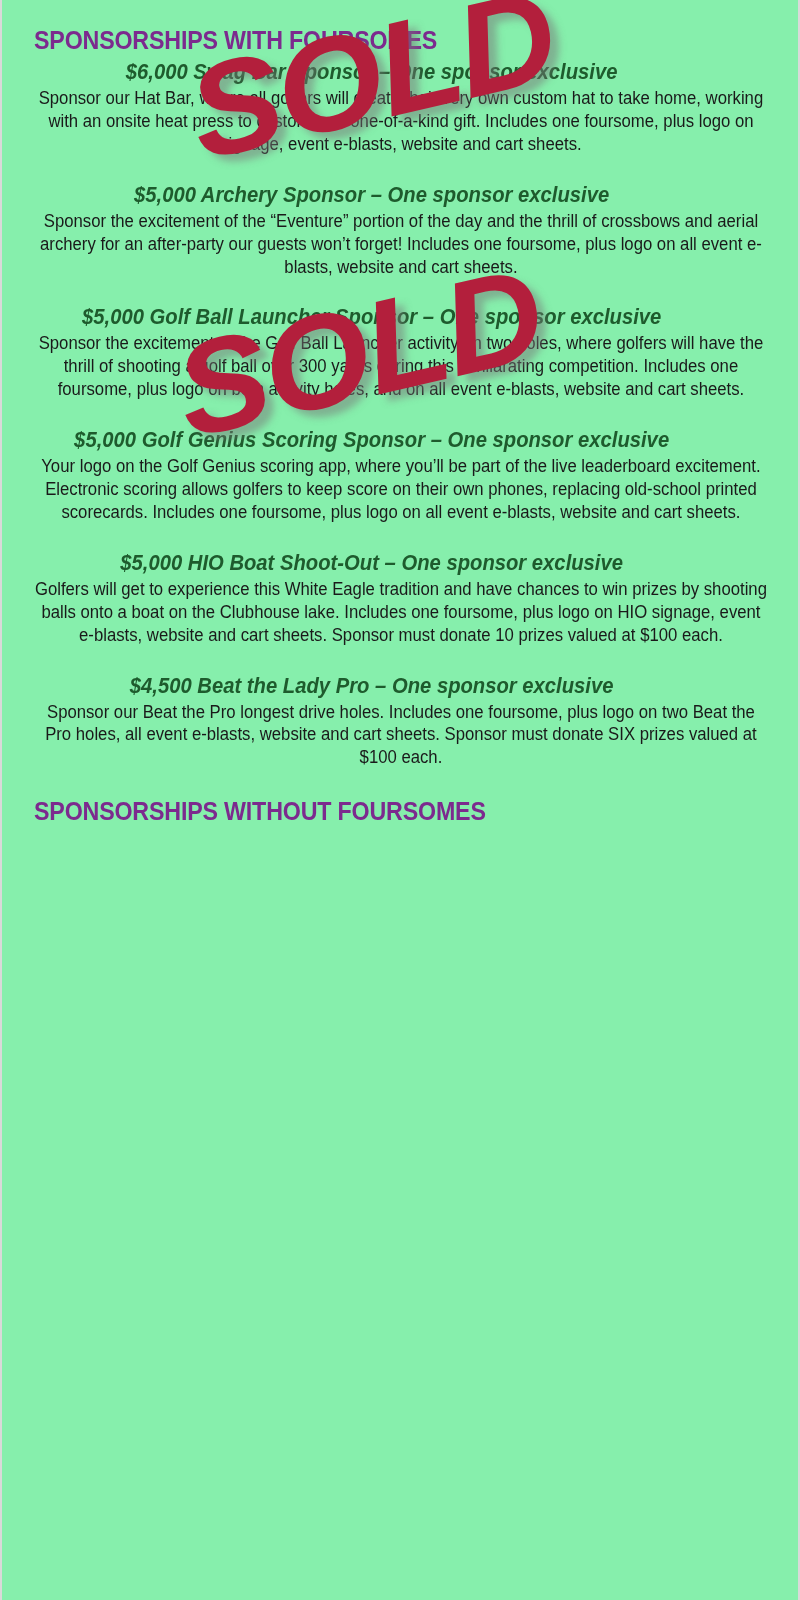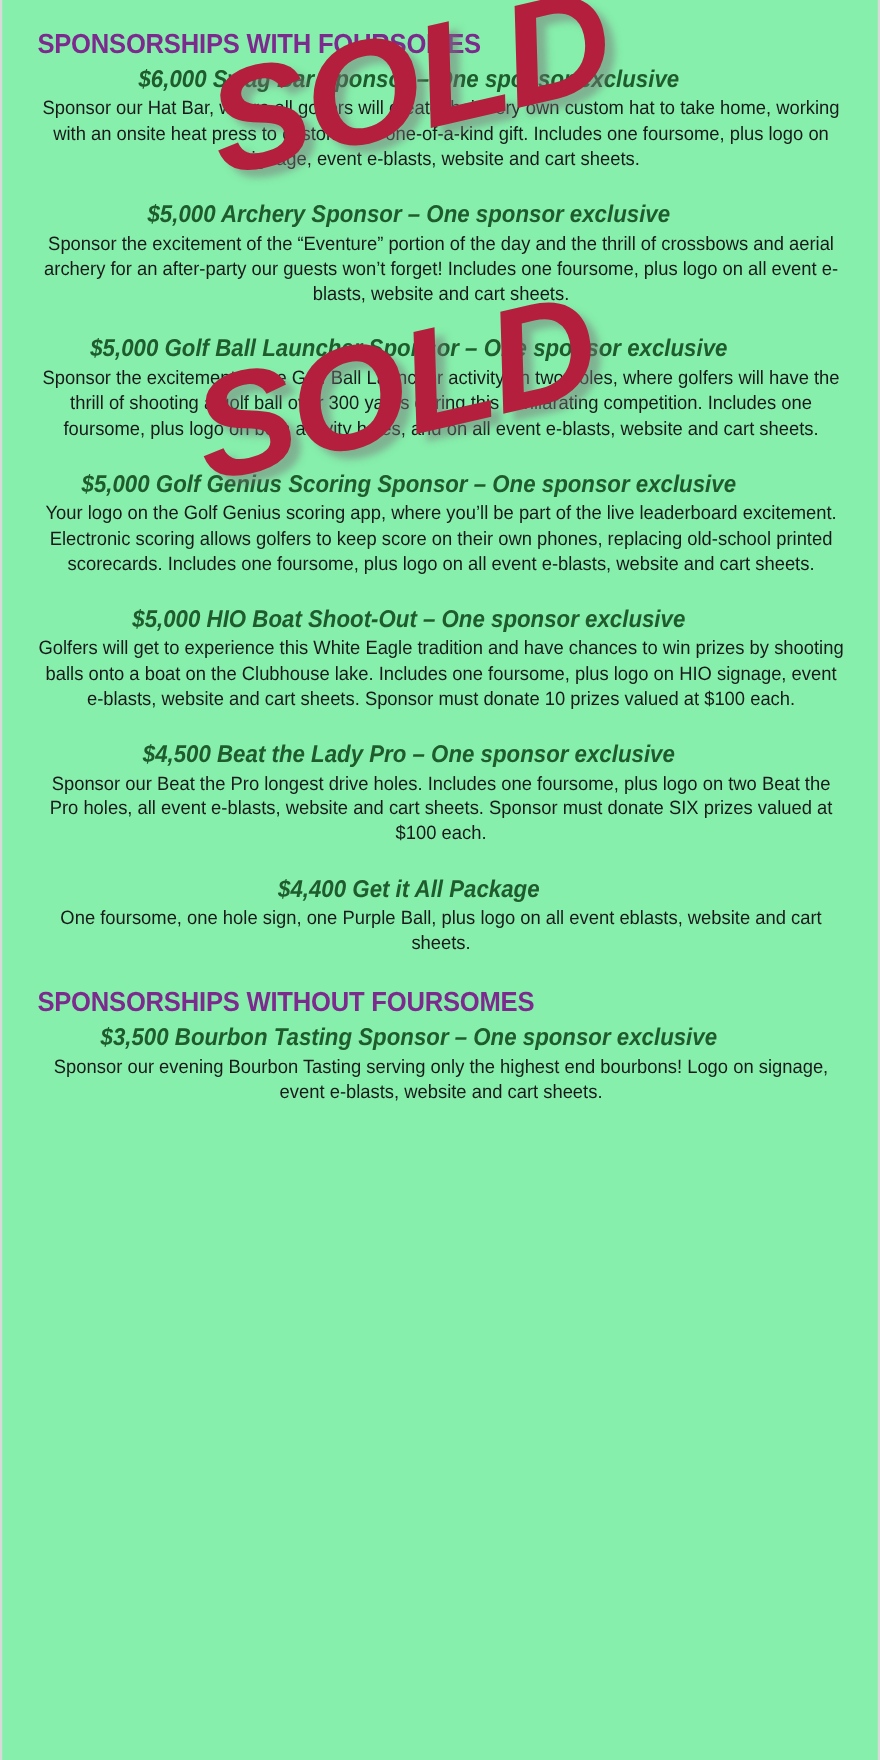--- a/index.html
+++ b/index.html
@@ -141,34 +141,26 @@
     <div class="item">
       <div class="item-title">$5,000 HIO Boat Shoot-Out – One sponsor exclusive</div>
       <p class="item-desc">Golfers will get to experience this White Eagle tradition and have chances to win prizes by shooting balls onto a boat on the Clubhouse lake.  Includes one foursome, plus logo on HIO signage, event e-blasts, website and cart sheets. Sponsor must donate 10 prizes valued at $100 each.</p>
     </div>
 
     <div class="item">
       <div class="item-title">$4,500 Beat the Lady Pro – One sponsor exclusive</div>
       <p class="item-desc">Sponsor our Beat the Pro longest drive holes.  Includes one foursome, plus logo on two Beat the Pro holes, all event e-blasts, website and cart sheets. Sponsor must donate SIX prizes valued at $100 each.</p>
     </div>
 
-    <div class="item">
-      <div class="item-title">$4,400 Get it All Package</div>
-      <p class="item-desc">One foursome, one hole sign, one Purple Ball, plus logo on all event eblasts, website and cart sheets.</p>
-    </div>
 
 
 
     <h1 class="section-heading second">SPONSORSHIPS WITHOUT FOURSOMES</h1>
 
 
 
-    <div class="item">
-      <div class="item-title">$3,500 Bourbon Tasting Sponsor – One sponsor exclusive</div>
-      <p class="item-desc">Sponsor our evening Bourbon Tasting serving only the highest end bourbons! Logo on signage, event e-blasts, website and cart sheets.</p>
-    </div>
 
   </div>
 
   <div class="stamp stamp-1">SOLD</div>
   <div class="stamp stamp-2">SOLD</div>
 
 </div>
 
 </body></html>

